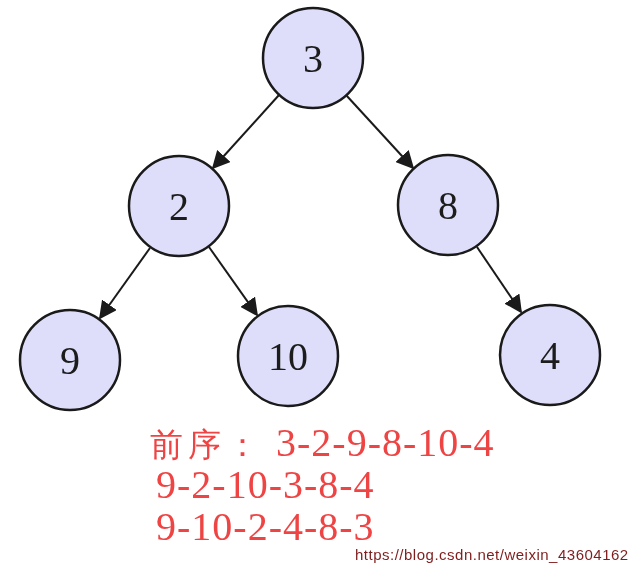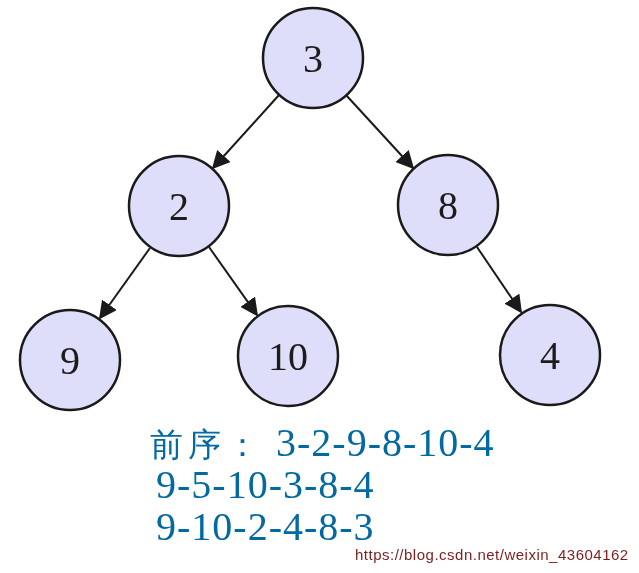--- a/index.html
+++ b/index.html
@@ -37,21 +37,21 @@
     fill: #1c1c1c;
     text-anchor: middle;
   }
   #arrowhead path {
     fill: #1a1a1a;
   }
   .traversals {
     position: absolute;
     left: 150px;
     top: 422px;
-    color: #0369a1;
+    color: #ef4444;
   }
   .traversal-row {
     display: flex;
     align-items: baseline;
     height: 42px;
     line-height: 42px;
   }
   .traversal-label {
     display: inline-block;
     width: 120px;
@@ -128,21 +128,21 @@
       <text x="550" y="369">4</text>
     </g>
   </svg>
 
   <div class="traversals">
     <div class="traversal-row">
       <span class="traversal-label">前序：</span>
       <span class="traversal-value">3-2-9-8-10-4</span>
     </div>
     <div class="traversal-row">
-      <span class="traversal-value">9-5-10-3-8-4</span>
+      <span class="traversal-value">9-2-10-3-8-4</span>
     </div>
     <div class="traversal-row">
       <span class="traversal-value">9-10-2-4-8-3</span>
     </div>
   </div>
 
   <div class="watermark">https://blog.csdn.net/weixin_43604162</div>
 
 </div>
 

